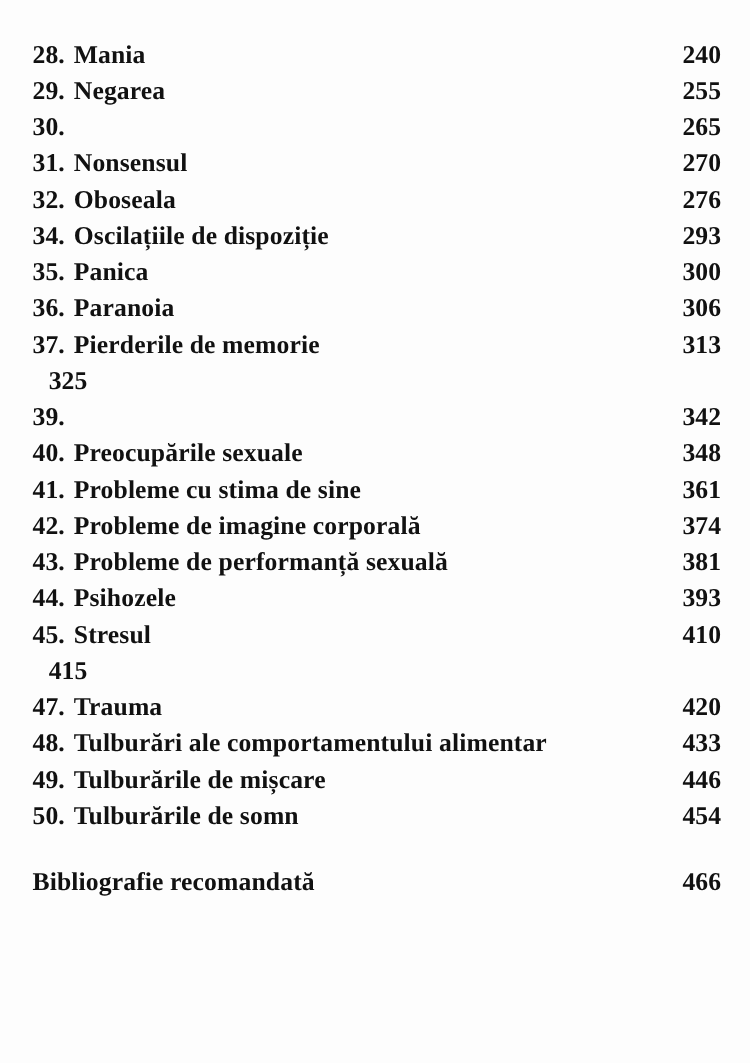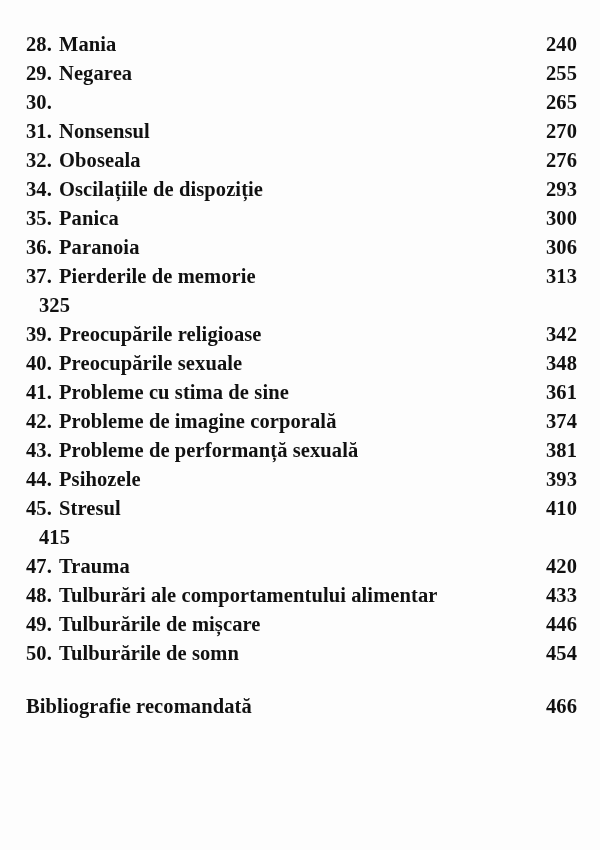--- a/index.html
+++ b/index.html
@@ -129,21 +129,20 @@
           <span class="title">Pierderile de memorie</span>
         </span>
         <span class="page-no">313</span>
       </li>
       <li class="toc-row">
         <span class="page-no">325</span>
       </li>
       <li class="toc-row">
         <span class="entry">
           <span class="num">39.</span>
-          <span class="title">Preocupările religioase</span>
         </span>
         <span class="page-no">342</span>
       </li>
       <li class="toc-row">
         <span class="entry">
           <span class="num">40.</span>
           <span class="title">Preocupările sexuale</span>
         </span>
         <span class="page-no">348</span>
       </li>

